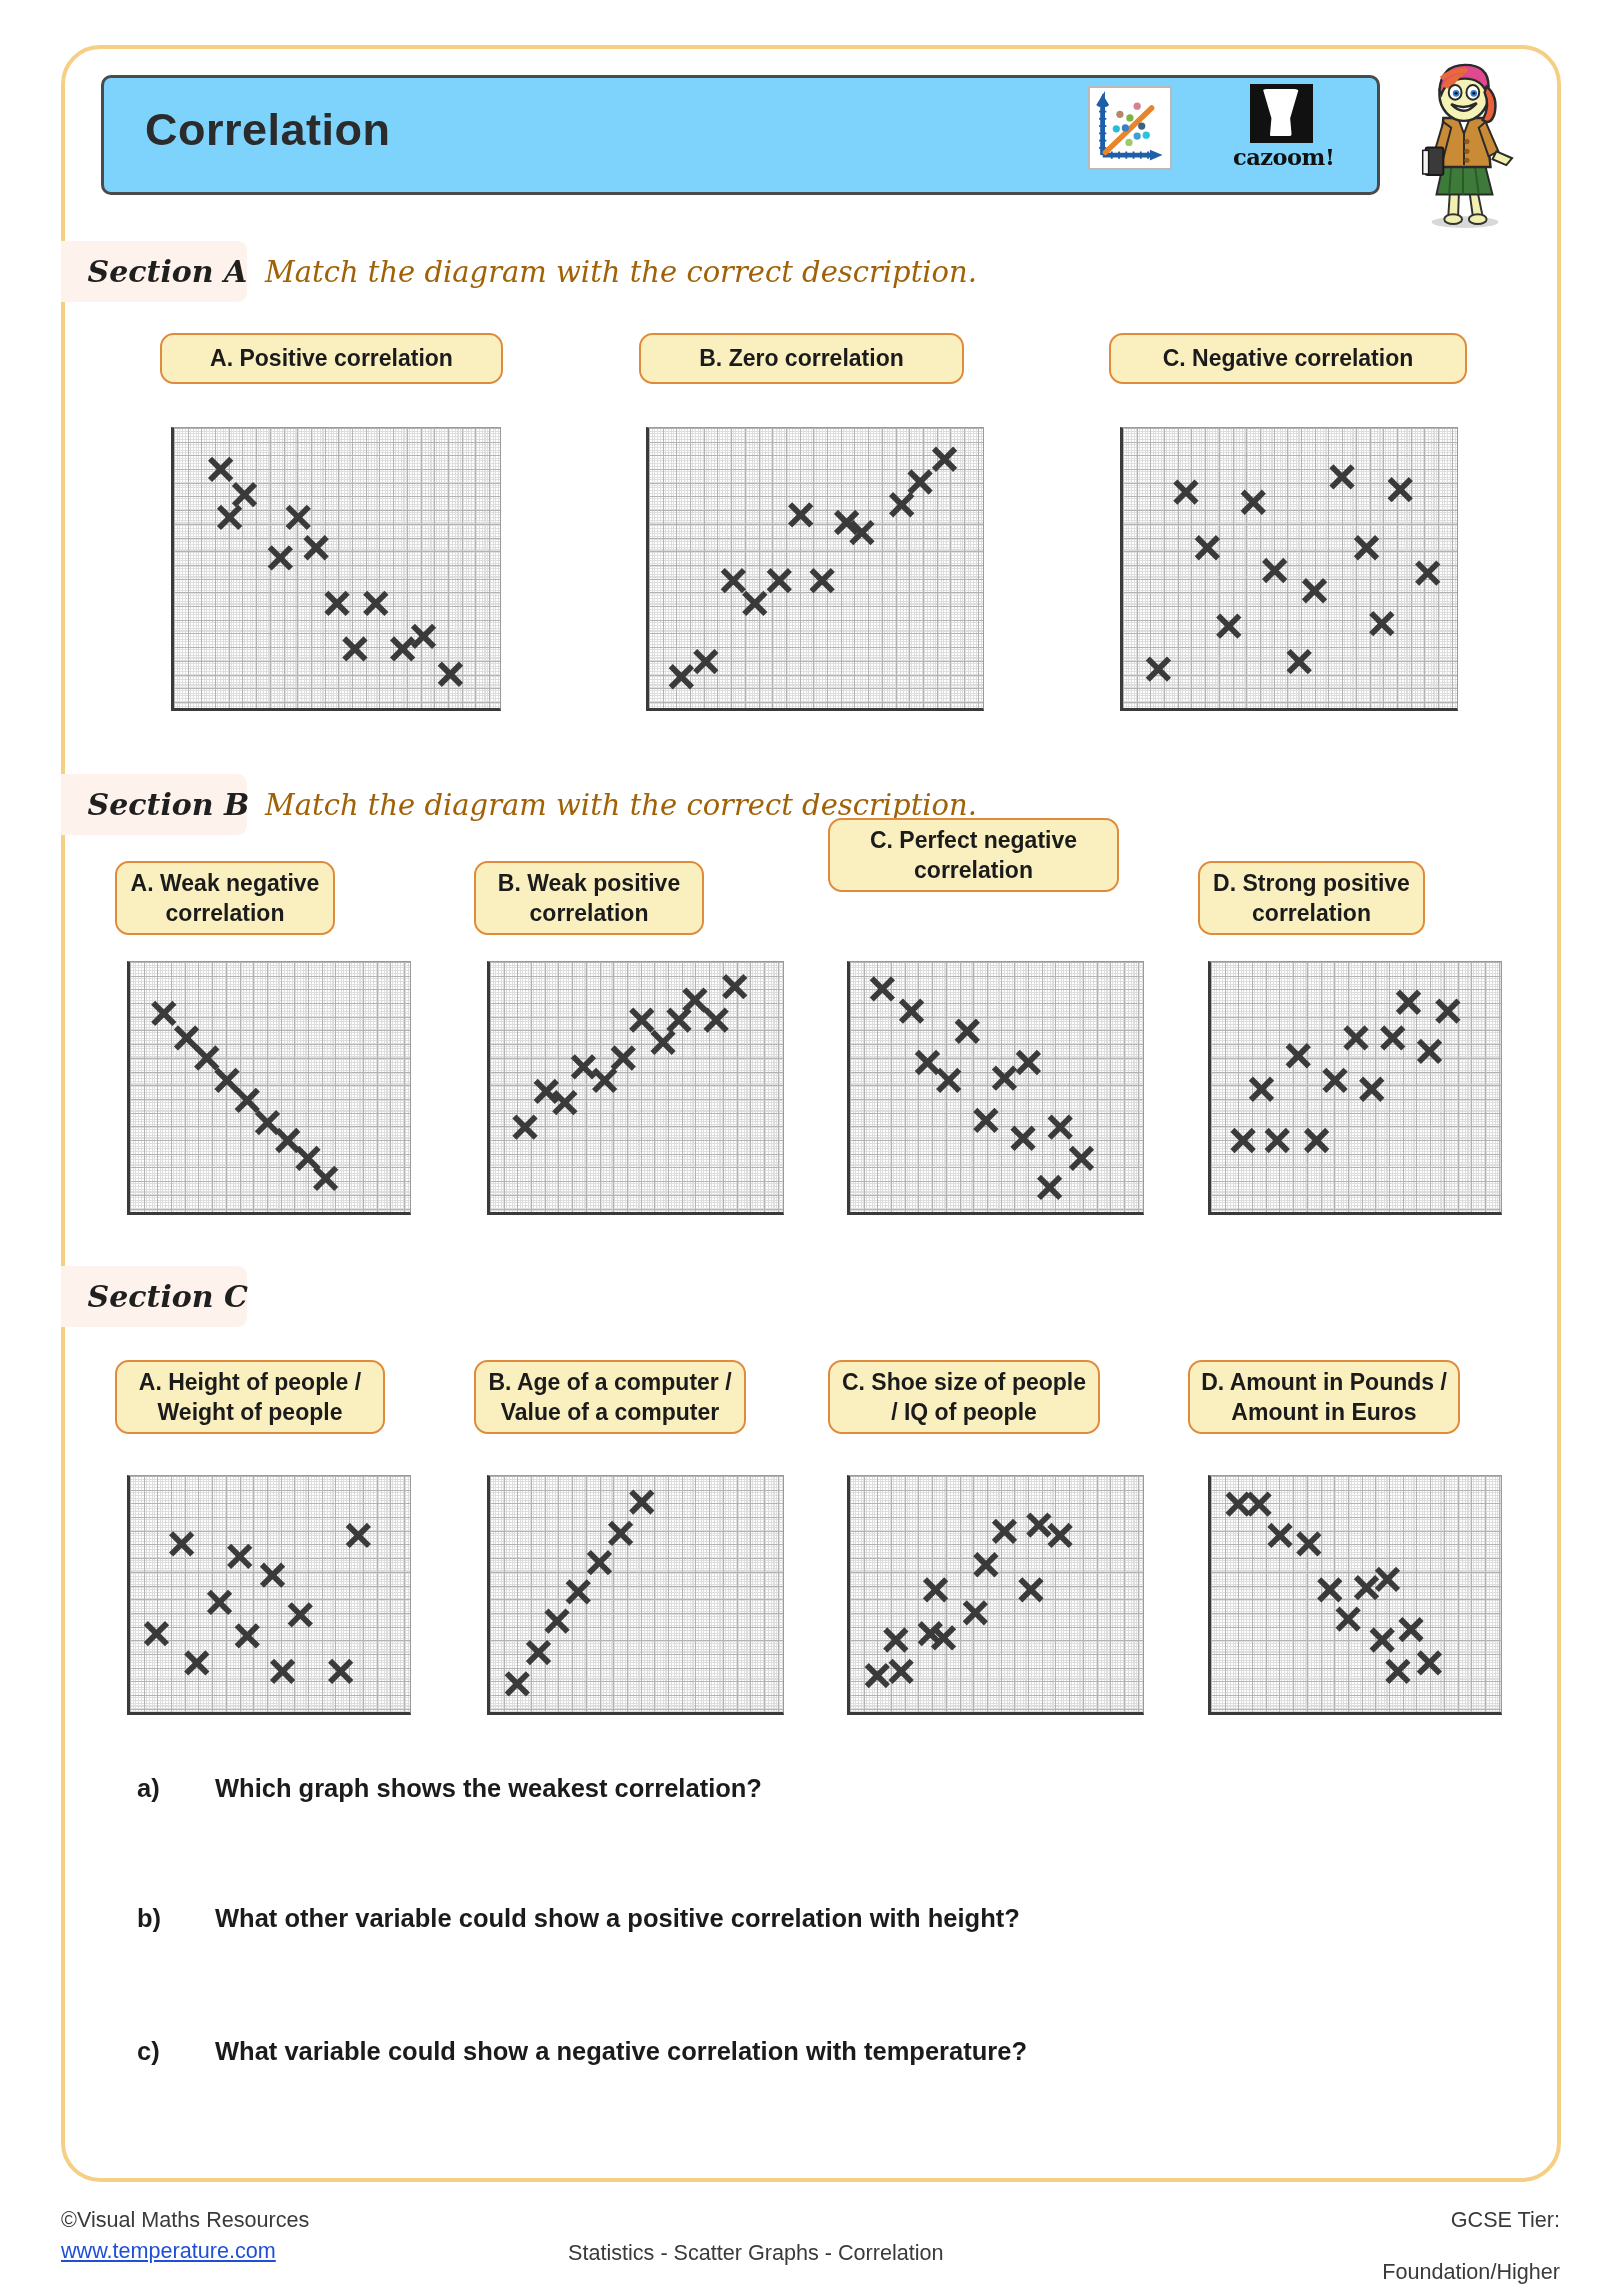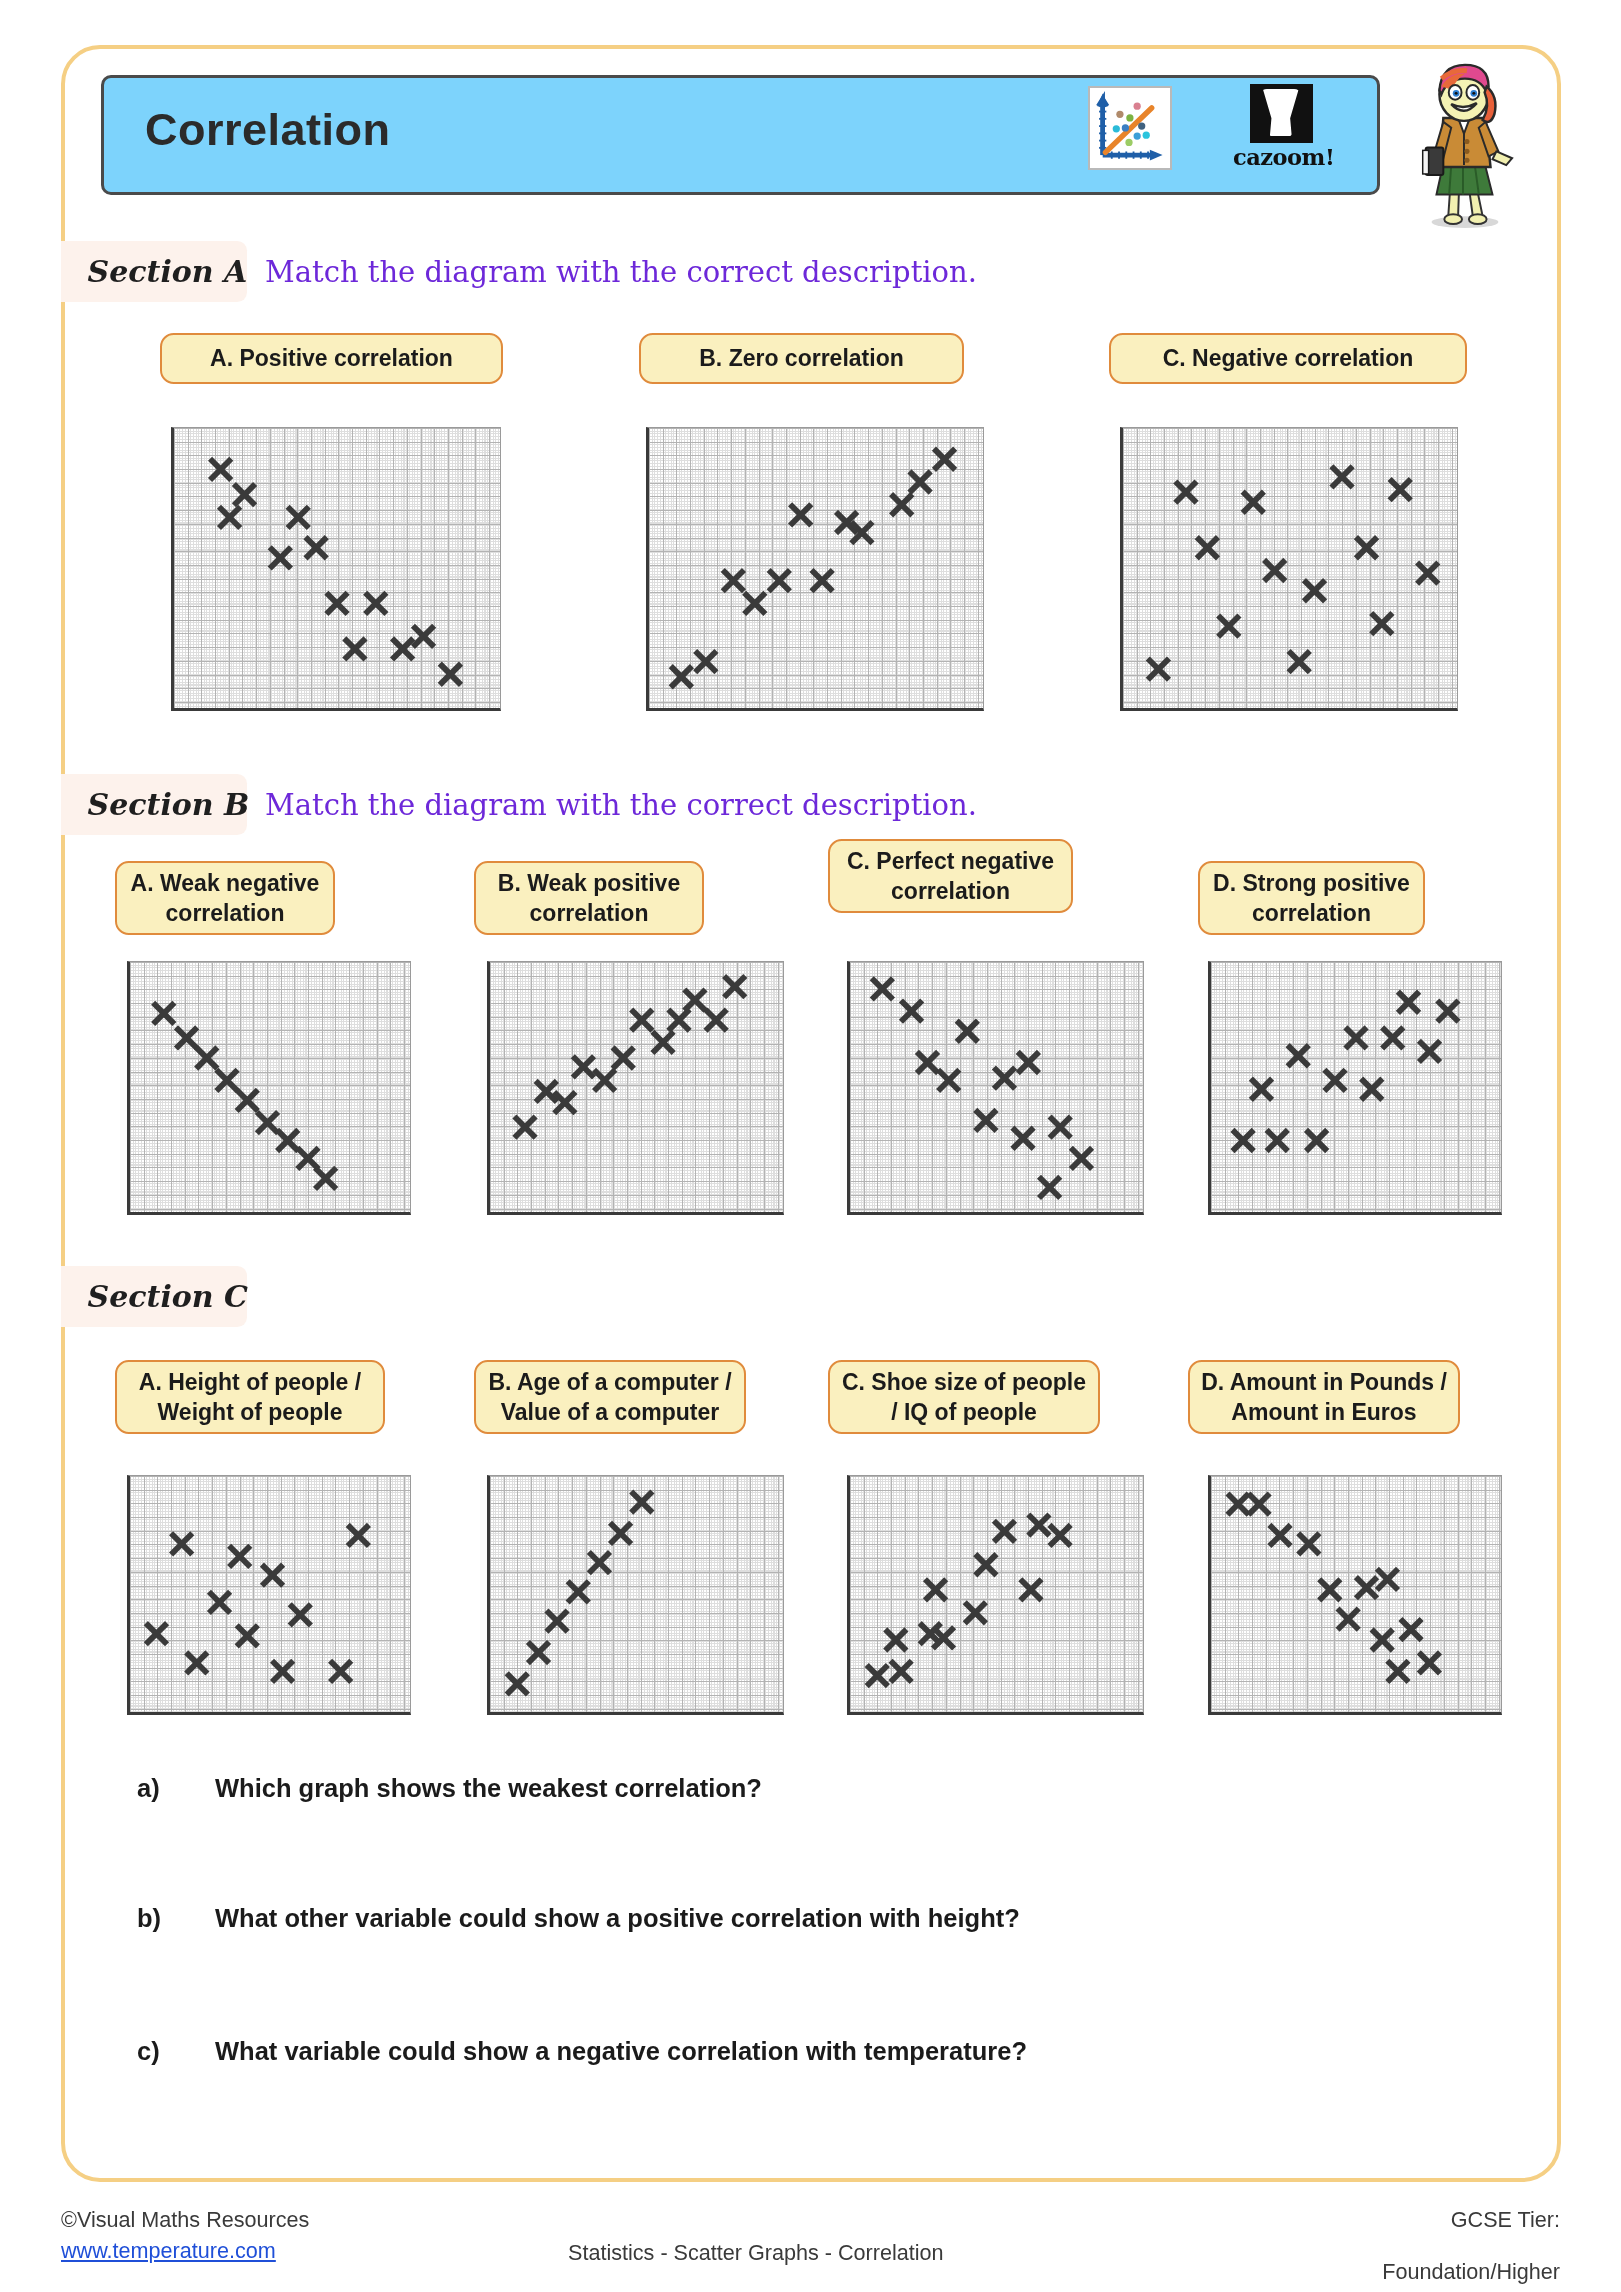--- a/index.html
+++ b/index.html
@@ -124,22 +124,23 @@
     font-family: "DejaVu Serif", serif;
     font-weight: bold;
     font-style: italic;
     font-size: 30px;
     color: #1f1f1f;
   }
   .section-instr {
     position: absolute;
     left: 204px; top: 13.7px;
     font-family: "DejaVu Serif", serif;
+    font-style: italic;
     font-size: 29px;
-    color: #6d28d9;
+    color: #a16207;
     white-space: nowrap;
   }
 
   
   .pill {
     position: absolute;
     background: #faf0bf;
     border: 2.9px solid #e08b3c;
     border-radius: 13.7px;
     box-sizing: border-box;
@@ -465,21 +466,21 @@
   </div>
 
 <div class="section-head" style="left:61px; top:774px; width:980px;">
   <div class="section-tab"></div>
   <div class="section-label">Section B</div>
   <div class="section-instr">Match the diagram with the correct description.</div>
 </div>
 
 <div class="pill" style="left:115px; top:861px; width:220px; height:74px;">A.  Weak negative correlation</div>
 <div class="pill" style="left:474px; top:861px; width:230px; height:74px;">B.  Weak positive correlation</div>
-<div class="pill" style="left:828px; top:839px; width:245px; height:74px;">C.  Perfect negative correlation</div>
+<div class="pill" style="left:828px; top:818px; width:291px; height:74px;">C.  Perfect negative correlation</div>
 <div class="pill" style="left:1198px; top:861px; width:227px; height:74px;">D.  Strong positive correlation</div>
 
 <div class="graph" id="gB1" style="left:127px; top:961px; width:284px; height:254px;">
     <div class="grid"></div>
     <svg viewBox="0 0 290 259">
       <g stroke="#3a3a3a" stroke-width="6" stroke-linecap="butt">
         <line x1="23.96" y1="42.27000000000001" x2="45.96" y2="64.27000000000001"></line>
         <line x1="45.96" y1="42.27000000000001" x2="23.96" y2="64.27000000000001"></line>
       </g>
       <g stroke="#3a3a3a" stroke-width="6" stroke-linecap="butt">

